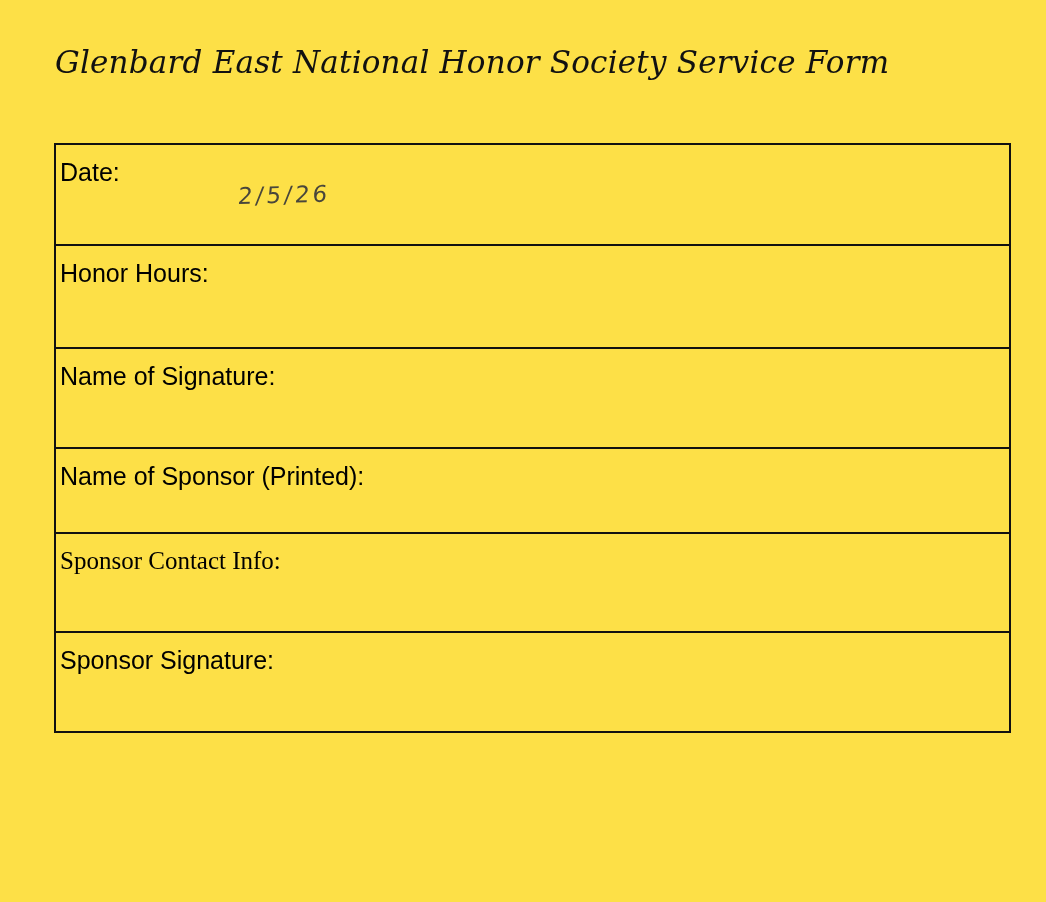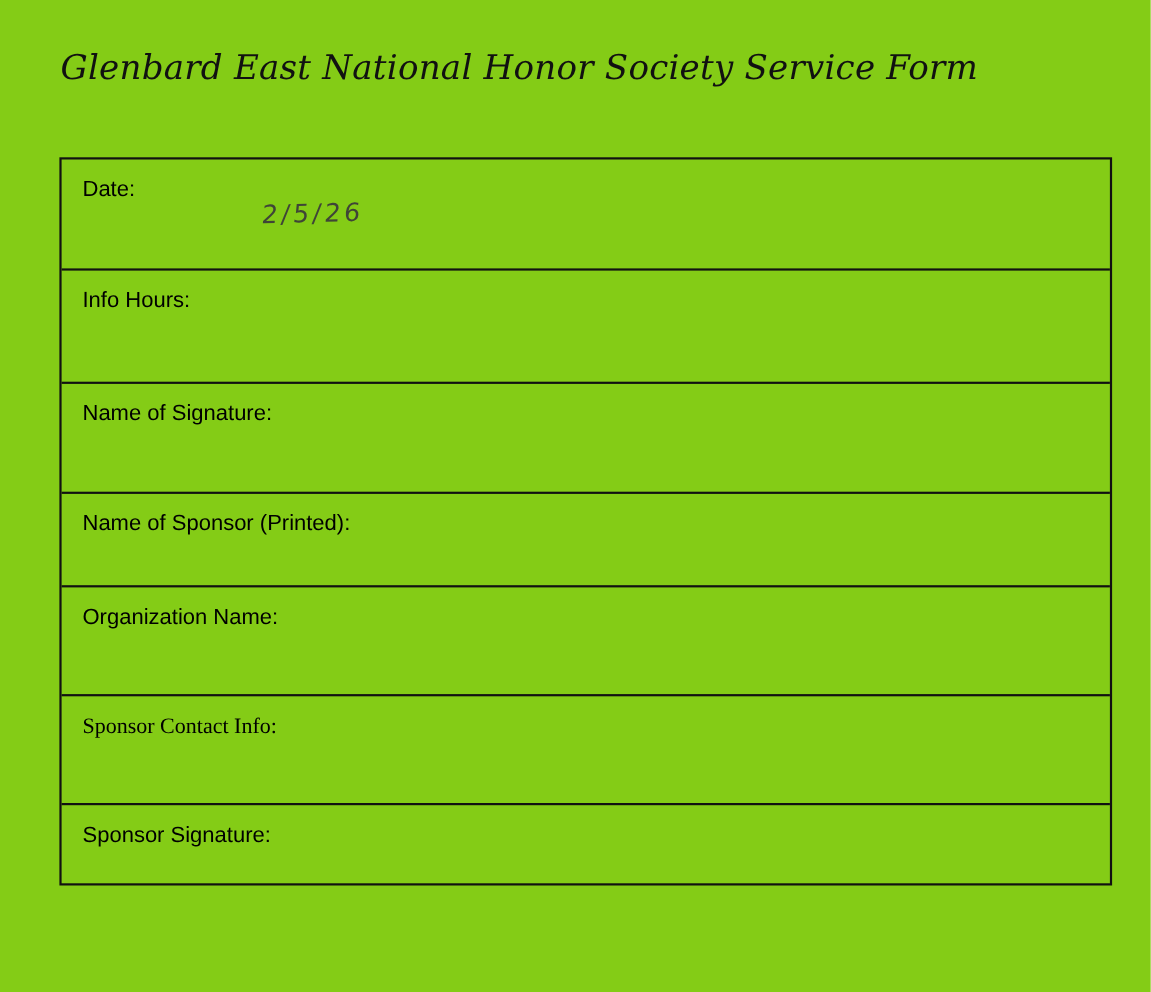--- a/index.html
+++ b/index.html
@@ -13,21 +13,21 @@
     position: relative;
     font-family: "Liberation Sans", sans-serif;
     color: #000000;
     overflow: hidden;
   }
   .page {
     position: absolute;
     top: 0; left: 0;
     width: 1046px;
     height: 902px;
-    background: #84cc16;
+    background: #fde047;
   }
   .form-title {
     position: absolute;
     left: 55px;
     top: 44px;
     font-family: "DejaVu Serif", serif;
     font-style: italic;
     font-size: 31px;
     font-weight: 400;
     letter-spacing: 0.2px;
@@ -47,23 +47,23 @@
     border-bottom: 2px solid #111111;
     box-sizing: border-box;
     height: 100px;
     overflow: hidden;
   }
   .form-row:last-child {
     border-bottom: none;
   }
   .row-label {
     position: absolute;
-    left: 19px;
+    left: 4px;
     top: 16px;
-    font-size: 20px;
+    font-size: 25px;
     line-height: 22px;
     color: #000000;
     white-space: nowrap;
   }
   .row-value {
     position: absolute;
     font-family: "DejaVu Sans", sans-serif;
     color: #3a3a3a;
     white-space: nowrap;
     transform-origin: left center;
@@ -81,55 +81,51 @@
     transform: skewX(-7deg) rotate(-1.5deg);
     letter-spacing: 3px;
   }
   
   .r0 { height: 101px; }
   .r1 { height: 103px; }
   .r2 { height: 100px; }
   .r3 { height: 85px; }
   .r4 { height: 99px; }
   .r5 { height: 99px; font-family: Liberation Serif, serif; }
-  .r6 { height: 71px; text-decoration: underline; }
+  .r6 { height: 98px; text-decoration: underline; }
 </style>
 </head>
 <body>
 
 <div class="page">
 
   <div class="form-title">Glenbard East National Honor Society Service Form</div>
 
   <div class="form-table">
 
     <div class="form-row r0">
       <div class="row-label">Date:</div>
       <div class="row-value hw v-date">2/5/26</div>
     </div>
 
     <div class="form-row r1">
-      <div class="row-label">Info Hours:</div>
+      <div class="row-label">Honor Hours:</div>
 
     </div>
 
     <div class="form-row r2">
       <div class="row-label">Name of Signature:</div>
 
     </div>
 
     <div class="form-row r3">
       <div class="row-label">Name of Sponsor (Printed):</div>
 
     </div>
 
-    <div class="form-row r4">
-      <div class="row-label">Organization Name:</div>
-
-    </div>
 
     <div class="form-row r5">
       <div class="row-label">Sponsor Contact Info:</div>
 
     </div>
 
     <div class="form-row r6">
       <div class="row-label">Sponsor Signature:</div>
 
     </div>

